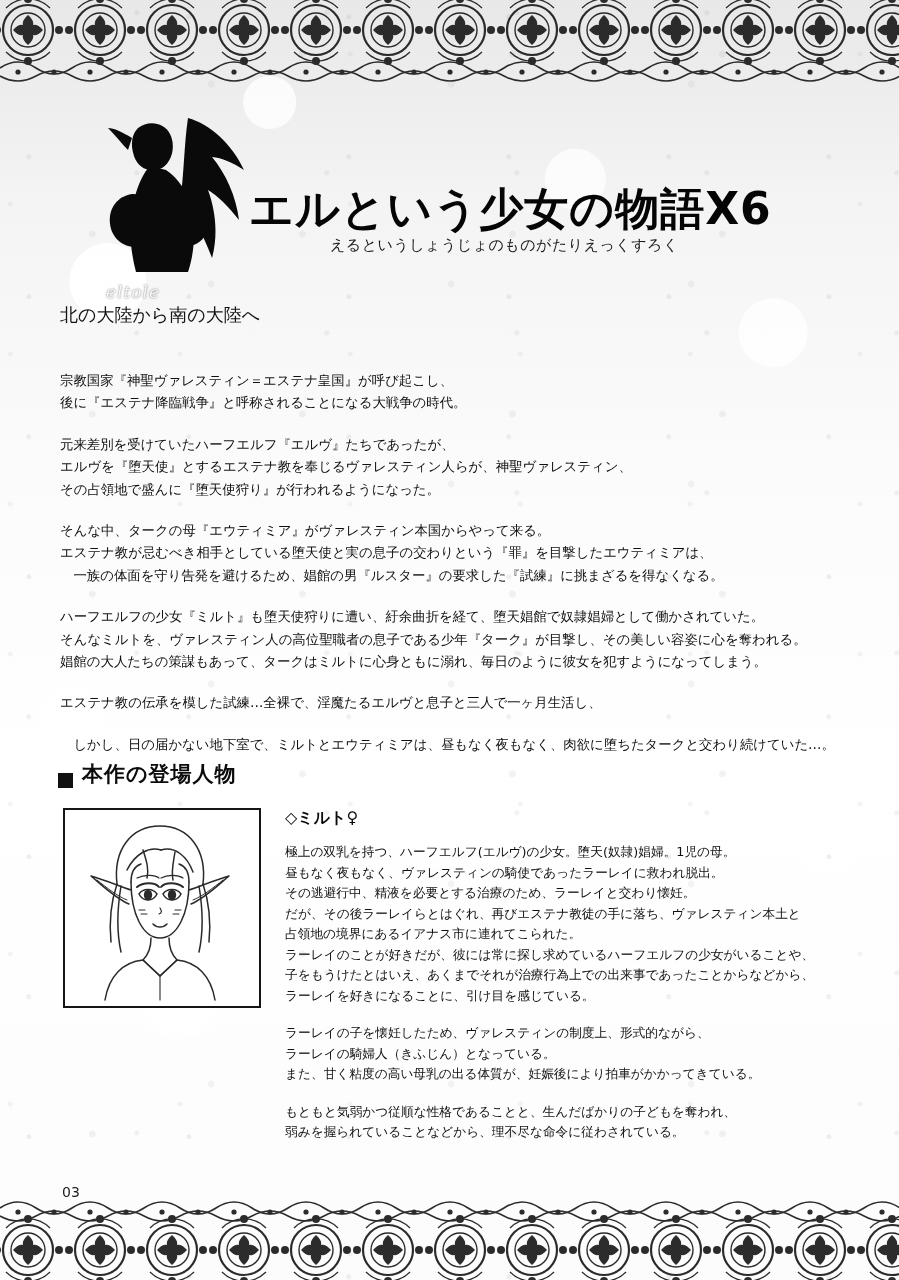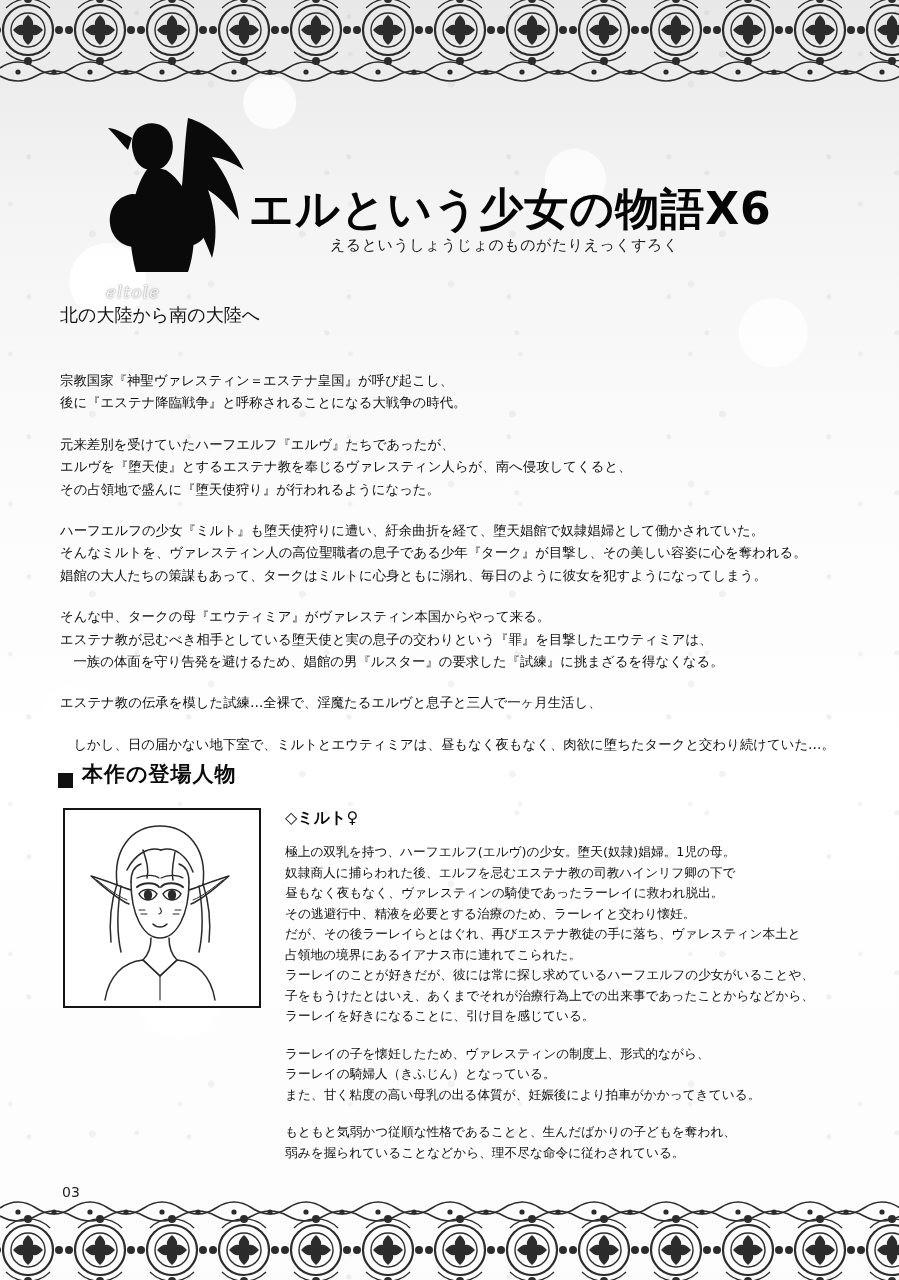--- a/index.html
+++ b/index.html
@@ -343,32 +343,32 @@
 
   <div class="subtitle">北の大陸から南の大陸へ</div>
 
   <div class="story">
     <div class="para">
       <div>宗教国家『神聖ヴァレスティン＝エステナ皇国』が呼び起こし、</div>
       <div>後に『エステナ降臨戦争』と呼称されることになる大戦争の時代。</div>
     </div>
     <div class="para">
       <div>元来差別を受けていたハーフエルフ『エルヴ』たちであったが、</div>
-      <div>エルヴを『堕天使』とするエステナ教を奉じるヴァレスティン人らが、南へ侵攻してくると、</div>
+      <div>エルヴを『堕天使』とするエステナ教を奉じるヴァレスティン人らが、神聖ヴァレスティン、</div>
       <div>その占領地で盛んに『堕天使狩り』が行われるようになった。</div>
+    </div>
+    <div class="para">
+      <div>そんな中、タークの母『エウティミア』がヴァレスティン本国からやって来る。</div>
+      <div>エステナ教が忌むべき相手としている堕天使と実の息子の交わりという『罪』を目撃したエウティミアは、</div>
+      <div>　一族の体面を守り告発を避けるため、娼館の男『ルスター』の要求した『試練』に挑まざるを得なくなる。</div>
     </div>
     <div class="para">
       <div>ハーフエルフの少女『ミルト』も堕天使狩りに遭い、紆余曲折を経て、堕天娼館で奴隷娼婦として働かされていた。</div>
       <div>そんなミルトを、ヴァレスティン人の高位聖職者の息子である少年『ターク』が目撃し、その美しい容姿に心を奪われる。</div>
       <div>娼館の大人たちの策謀もあって、タークはミルトに心身ともに溺れ、毎日のように彼女を犯すようになってしまう。</div>
-    </div>
-    <div class="para">
-      <div>そんな中、タークの母『エウティミア』がヴァレスティン本国からやって来る。</div>
-      <div>エステナ教が忌むべき相手としている堕天使と実の息子の交わりという『罪』を目撃したエウティミアは、</div>
-      <div>　一族の体面を守り告発を避けるため、娼館の男『ルスター』の要求した『試練』に挑まざるを得なくなる。</div>
     </div>
     <div class="para">
       <div>エステナ教の伝承を模した試練…全裸で、淫魔たるエルヴと息子と三人で一ヶ月生活し、</div>
     </div>
     <div class="para">
       <div>　しかし、日の届かない地下室で、ミルトとエウティミアは、昼もなく夜もなく、肉欲に堕ちたタークと交わり続けていた…。</div>
     </div>
   </div>
 
   <div class="section-head">
@@ -424,21 +424,20 @@
         <path d="M78,150 L95,166 L112,150"></path>
         <path d="M95,166 L95,190" stroke-width="1.1"></path>
       </g>
     </svg>
   </div>
 
   <div class="char-name">◇ミルト♀</div>
   <div class="char-desc">
     <div class="para">
       <div>極上の双乳を持つ、ハーフエルフ(エルヴ)の少女。堕天(奴隷)娼婦。1児の母。</div>
-      <div>奴隷商人に捕らわれた後、エルフを忌むエステナ教の司教ハインリフ卿の下で</div>
       <div>昼もなく夜もなく、ヴァレスティンの騎使であったラーレイに救われ脱出。</div>
       <div>その逃避行中、精液を必要とする治療のため、ラーレイと交わり懐妊。</div>
       <div>だが、その後ラーレイらとはぐれ、再びエステナ教徒の手に落ち、ヴァレスティン本土と</div>
       <div>占領地の境界にあるイアナス市に連れてこられた。</div>
       <div>ラーレイのことが好きだが、彼には常に探し求めているハーフエルフの少女がいることや、</div>
       <div>子をもうけたとはいえ、あくまでそれが治療行為上での出来事であったことからなどから、</div>
       <div>ラーレイを好きになることに、引け目を感じている。</div>
     </div>
     <div class="para">
       <div>ラーレイの子を懐妊したため、ヴァレスティンの制度上、形式的ながら、</div>

